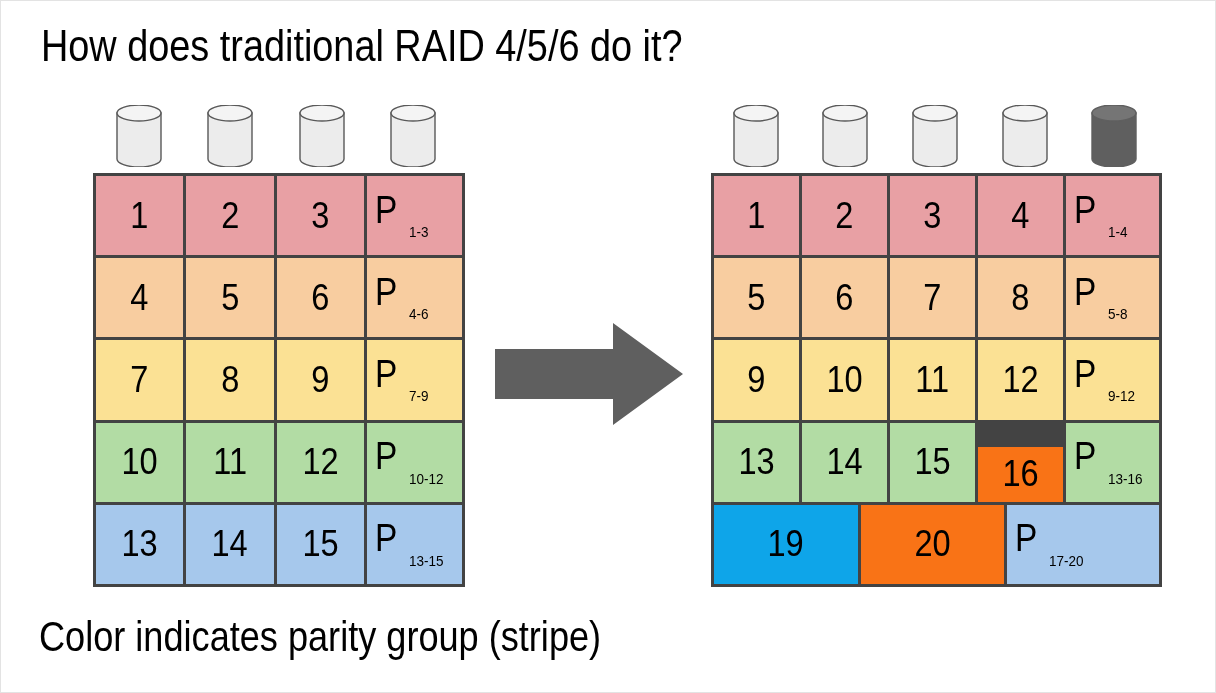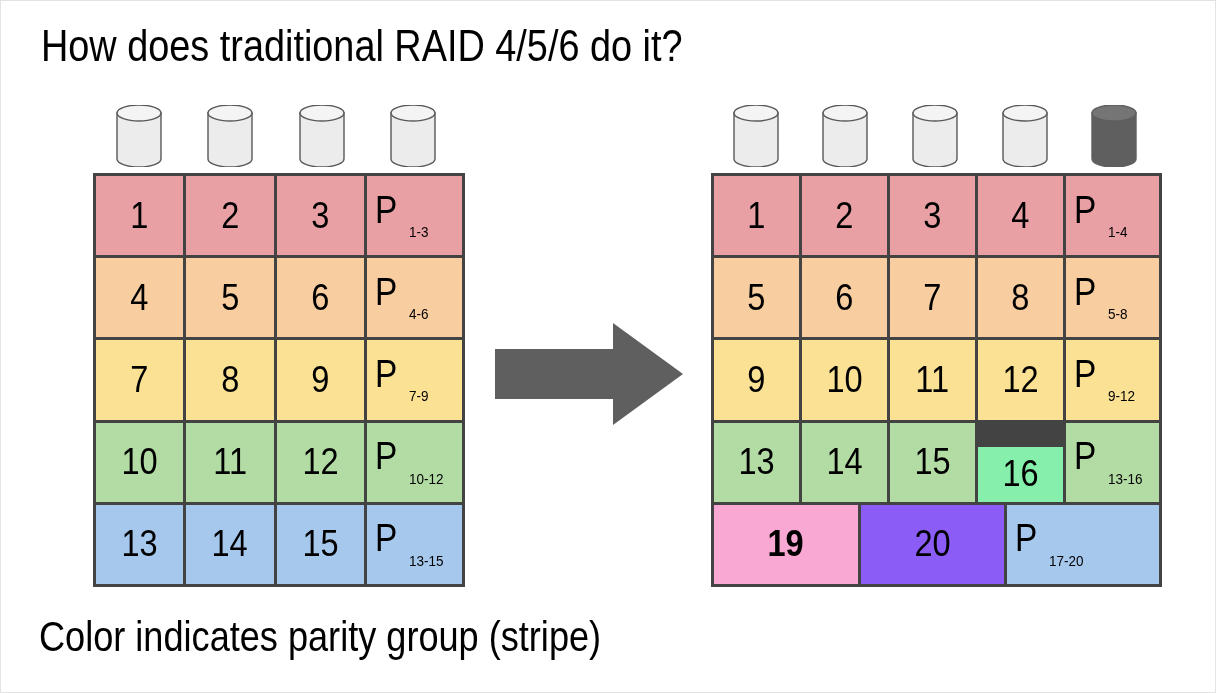--- a/index.html
+++ b/index.html
@@ -350,33 +350,33 @@
       <div class="grid-row">
         <div class="cell" style="background: rgb(178, 220, 164);">
           <span class="cell-value">13</span>
         </div>
         <div class="cell" style="background: rgb(178, 220, 164);">
           <span class="cell-value">14</span>
         </div>
         <div class="cell" style="background: rgb(178, 220, 164);">
           <span class="cell-value">15</span>
         </div>
-        <div class="cell" style="background: #86efac; margin-top: 24px;">
+        <div class="cell" style="background: #f97316; margin-top: 24px;">
           <span class="cell-value">16</span>
         </div>
         <div class="cell parity" style="background: rgb(178, 220, 164);">
           <span class="parity-p">P</span>
           <span class="parity-sub">13-16</span>
         </div>
       </div>
       <div class="grid-row">
-        <div class="cell" style="background: #f9a8d4; font-weight: bold;">
+        <div class="cell" style="background: #0ea5e9;">
           <span class="cell-value">19</span>
         </div>
-        <div class="cell" style="background: #8b5cf6;">
+        <div class="cell" style="background: #f97316;">
           <span class="cell-value">20</span>
         </div>
         <div class="cell parity" style="background: rgb(166, 200, 236);">
           <span class="parity-p">P</span>
           <span class="parity-sub">17-20</span>
         </div>
       </div>
     </div>
 
   <div id="caption">Color indicates parity group (stripe)</div>

